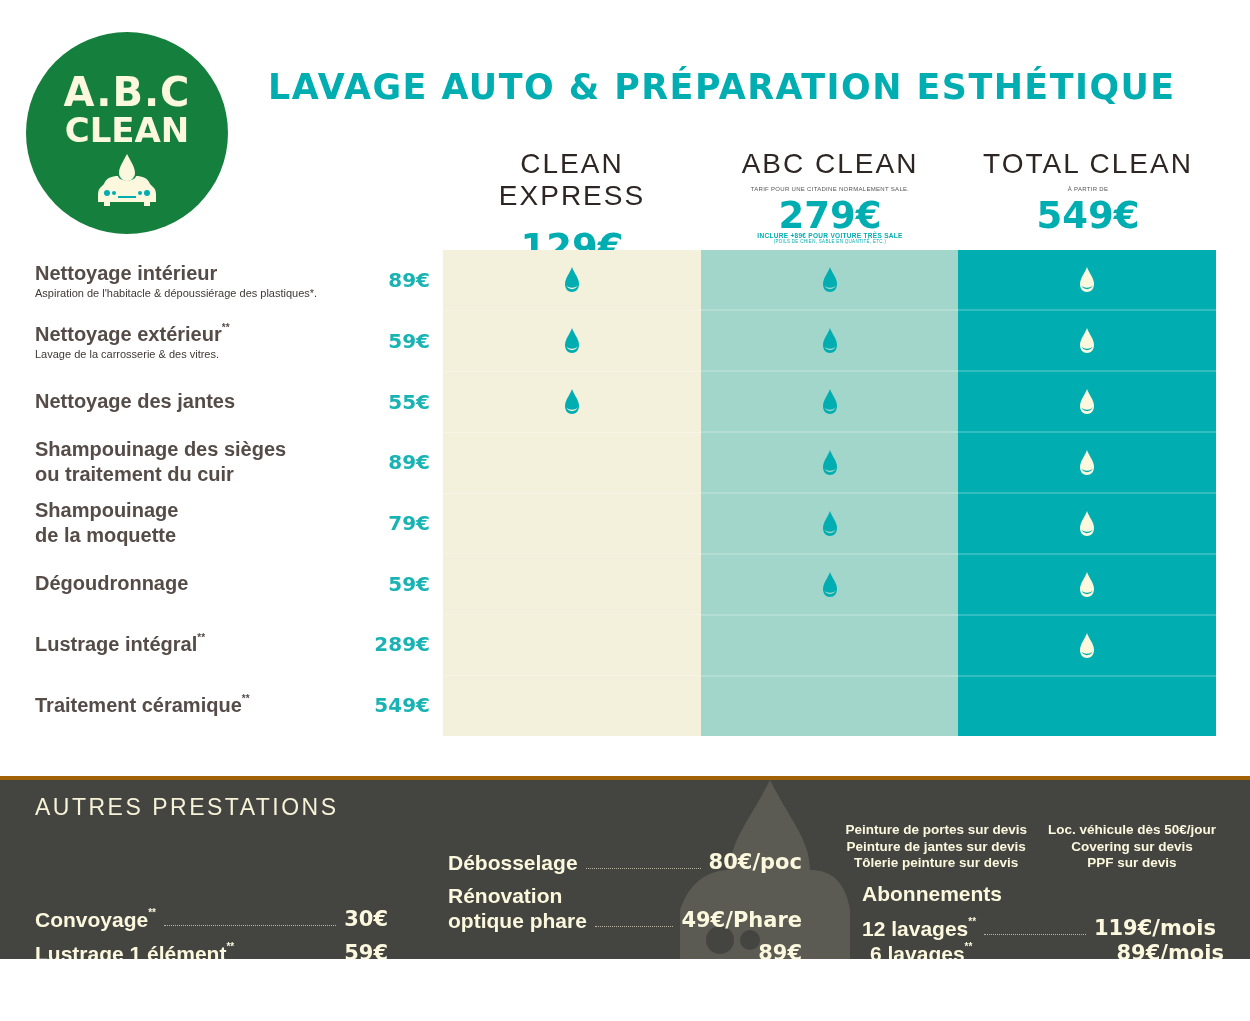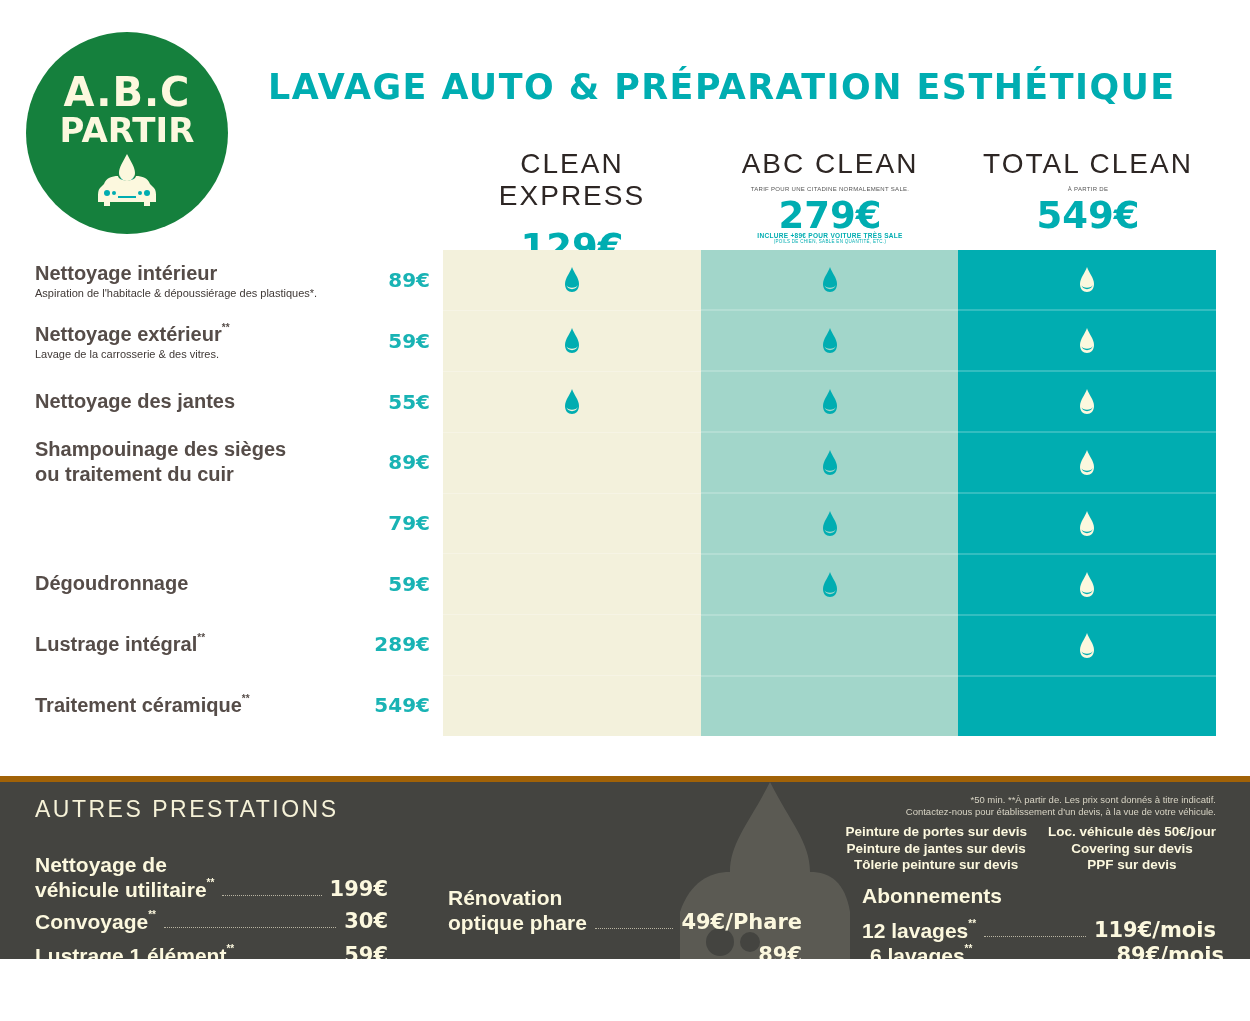--- a/index.html
+++ b/index.html
@@ -49,41 +49,41 @@
   .col.c3 { background: #00adb1; }
   .cell { flex: 1; display: flex; align-items: center; justify-content: center; }
   .col.c2 .cell, .col.c3 .cell { border-top: 2px solid rgba(255,255,255,0.2); }
   .col.c2 .cell:first-child, .col.c3 .cell:first-child { border-top: none; }
   .col.c1 .cell { border-top: 1px solid rgba(255,255,255,0.25); }
   .col.c1 .cell:first-child { border-top: none; }
 
   
   .bottom {
     position: absolute; left: 0; top: 776px; width: 1250px; height: 183px;
-    background: #444440; border-top: 6px solid #a16207; overflow: hidden;
+    background: #444440; border-top: 4px solid #a16207; overflow: hidden;
   }
   .watermark { position: absolute; left: 670px; top: -10px; opacity: 0.12; }
   .bt-title { position: absolute; left: 35px; top: 14px; font-size: 23px; letter-spacing: 2.5px; color: #f6f2d8; font-weight: normal; }
 
   .price-line { position: absolute; display: flex; align-items: flex-end; font-weight: bold; color: #fcf8de; }
   .price-line .lbl { font-family: "Liberation Sans", sans-serif; font-size: 21px; white-space: nowrap; line-height: 25px; }
   .price-line .lbl sup { font-size: 10px; vertical-align: top; line-height: 12px; }
   .price-line .dots { flex: 1; border-bottom: 1px dotted #b8b4a2; margin: 0 8px 6px 8px; }
   .price-line .val { font-family: "DejaVu Sans", sans-serif; font-size: 21px; white-space: nowrap; line-height: 25px; }
 
   .footnote { position: absolute; right: 34px; top: 12px; text-align: right; font-size: 9.5px; color: #d8d4c4; line-height: 12px; }
   .devis-col { position: absolute; top: 42px; text-align: center; font-weight: bold; font-size: 13.5px; color: #fcf8de; line-height: 16.5px; }
   .abo-title { position: absolute; left: 862px; top: 102px; font-size: 21px; font-weight: bold; color: #fcf8de; }
 </style>
 </head>
 <body>
 
 <div class="logo">
   <div class="l1">A.B.C</div>
-  <div class="l2">PARTIR</div>
+  <div class="l2">CLEAN</div>
   <svg width="70" height="56" viewBox="0 0 70 56">
     <path d="M35 2 C31 10 27 15 27 21 C27 26 31 29 35 29 C39 29 43 26 43 21 C43 15 39 10 35 2 Z" fill="#fcf8de"></path>
     <path d="M28 24 C30 31 40 31 42 24 C41 33 29 33 28 24 Z" fill="#00adb1"></path>
     <path d="M12 32 C14 26 20 24 26 24 C27 30 43 30 44 24 C50 24 56 26 58 32 L62 36 C64 38 64 42 64 44 L64 50 L58 50 L58 54 L52 54 L52 50 L18 50 L18 54 L12 54 L12 50 L6 50 L6 44 C6 42 6 38 8 36 Z" fill="#fcf8de"></path>
     <circle cx="15" cy="41" r="3" fill="#00adb1"></circle>
       <circle cx="22" cy="41" r="2" fill="#00adb1"></circle>
     <circle cx="55" cy="41" r="3" fill="#00adb1"></circle>
       <circle cx="48" cy="41" r="2" fill="#00adb1"></circle>
     <rect x="26" y="44" width="18" height="2" fill="#00adb1"></rect>
   </svg>
@@ -131,20 +131,24 @@
     <div class="svc-price">55€</div>
   </div>
   <div class="svc-row">
     <div class="svc-text">
       <div class="svc-name">Shampouinage des sièges</div>
       <div class="svc-name">ou traitement du cuir</div>
     </div>
     <div class="svc-price">89€</div>
   </div>
   <div class="svc-row">
+    <div class="svc-text">
+      <div class="svc-name">Shampouinage</div>
+      <div class="svc-name">de la moquette</div>
+    </div>
     <div class="svc-price">79€</div>
   </div>
   <div class="svc-row">
     <div class="svc-text">
       <div class="svc-name"><span>Dégoudronnage</span></div>
     </div>
     <div class="svc-price">59€</div>
   </div>
   <div class="svc-row">
     <div class="svc-text">
@@ -276,44 +280,37 @@
 <div class="bottom">
   <svg class="watermark" width="180" height="240" viewBox="0 0 180 240">
     <path d="M100 10 C80 50 60 70 60 100 C60 125 78 140 100 140 C122 140 140 125 140 100 C140 70 120 50 100 10 Z" fill="#fcf8de"></path>
     <path d="M10 140 C20 110 40 100 60 100 L140 100 C160 100 175 110 180 140 L180 240 L10 240 Z" fill="#fcf8de"></path>
     <circle cx="50" cy="170" r="14" fill="#444440"></circle>
       <circle cx="80" cy="170" r="10" fill="#444440"></circle>
   </svg>
 
   <div class="bt-title">AUTRES PRESTATIONS</div>
 
-  <div class="footnote">
-    <div>*50 min. **À partir de. Les prix sont donnés à titre indicatif.</div>
-    <div>Contactez-nous pour établissement d'un devis, à la vue de votre véhicule.</div>
-  </div>
-
-  <div class="price-line" style="left:35px; top:70px; width:353px; height:50px;">
-    <div class="lbl">
-      <div>Nettoyage de</div>
-      <div><span>véhicule utilitaire</span><sup>**</sup></div>
-    </div>
-    <div class="dots"></div>
-    <div class="val">199€</div>
-  </div>
+
   <div class="price-line" style="left:35px; top:127px; width:353px;">
     <div class="lbl"><span>Convoyage</span><sup>**</sup></div>
     <div class="dots"></div>
     <div class="val">30€</div>
   </div>
   <div class="price-line" style="left:35px; top:161px; width:353px;">
     <div class="lbl"><span>Lustrage 1 élément</span><sup>**</sup></div>
     <div class="dots"></div>
     <div class="val">59€</div>
   </div>
 
+  <div class="price-line" style="left:448px; top:70px; width:354px;">
+    <div class="lbl"><span>Débosselage</span></div>
+    <div class="dots"></div>
+    <div class="val">80€/poc</div>
+  </div>
   <div class="price-line" style="left:448px; top:103px; width:354px; height:50px;">
     <div class="lbl">
       <div>Rénovation</div>
       <div>optique phare</div>
     </div>
     <div class="dots"></div>
     <div class="val">49€/Phare</div>
   </div>
   <div class="price-line" style="left:448px; top:161px; width:354px;">
     <div class="dots"></div>

